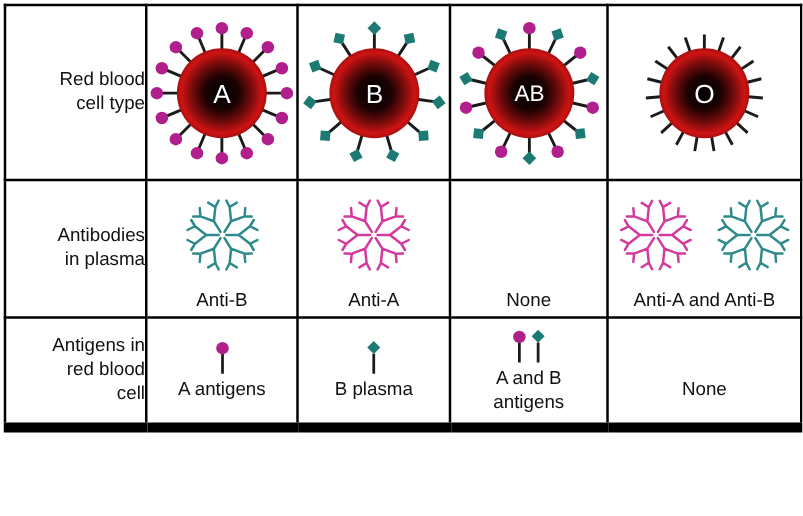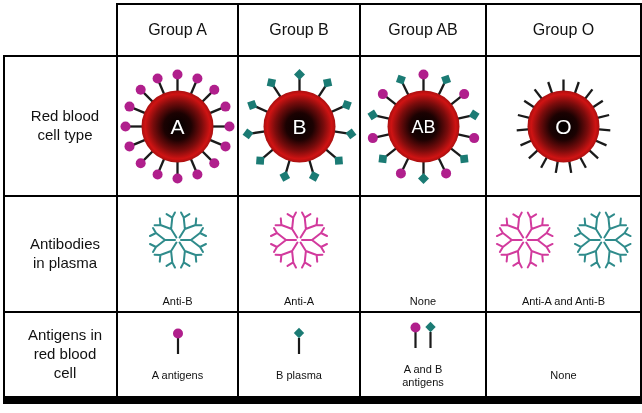--- a/index.html
+++ b/index.html
@@ -8,48 +8,41 @@
   .wrap{padding:3px 2px 0 3px}
   table{border-collapse:collapse;table-layout:fixed;width:637px}
   td,th{border:2px solid #000;background:#fff;overflow:hidden}
   th{font-size:16px;font-weight:400;text-align:center;vertical-align:middle}
   th.corner{border-top:none;border-left:none}
   tr.h-header{height:52px}
   tr.h-rbc{height:140px}
   tr.h-ab{height:105px}
   tr.h-ag{height:88px}
   tr.bottom td{border-bottom-width:8px}
-  td.rowlabel{font-size:15px;text-align:center;padding-left:9px;white-space:pre-line;vertical-align:middle;line-height:1.25}
+  td.rowlabel{font-size:15px;text-align:right;padding-left:9px;white-space:pre-line;vertical-align:middle;line-height:1.25}
   td.c{text-align:center;vertical-align:middle;padding:2px 0}
   .figarea{display:flex;align-items:center;justify-content:center}
   .ab-figs{min-height:82px;gap:2px}
   .ag-figs{min-height:30px;align-items:flex-end}
-  .caption{font-size:11px;white-space:pre-line;line-height:1.25;margin-top:14px}
+  .caption{font-size:15px;white-space:pre-line;line-height:1.25;margin-top:3px}
 </style>
 </head>
 <body>
 
 <div class="wrap">
 <table>
   <colgroup>
     <col style="width:113px">
         <col style="width:121px">
         <col style="width:122px">
         <col style="width:126px">
         <col style="width:155px">
   </colgroup>
 
   <tbody>
-        <tr class="h-header">
-    <th class="corner"></th>
-    <th>Group A</th>
-    <th>Group B</th>
-    <th>Group AB</th>
-    <th>Group O</th>
-  </tr>
 
   <tr class="h-rbc">
     <td class="rowlabel">Red blood
 cell type</td>
     <td class="c">
             <div class="figarea">
               <svg width="119" height="119" viewBox="-59.5 -59.5 119 119">
     <defs>
                   <radialGradient id="rg0">
       <stop offset="0%" stop-color="#000000"></stop>

